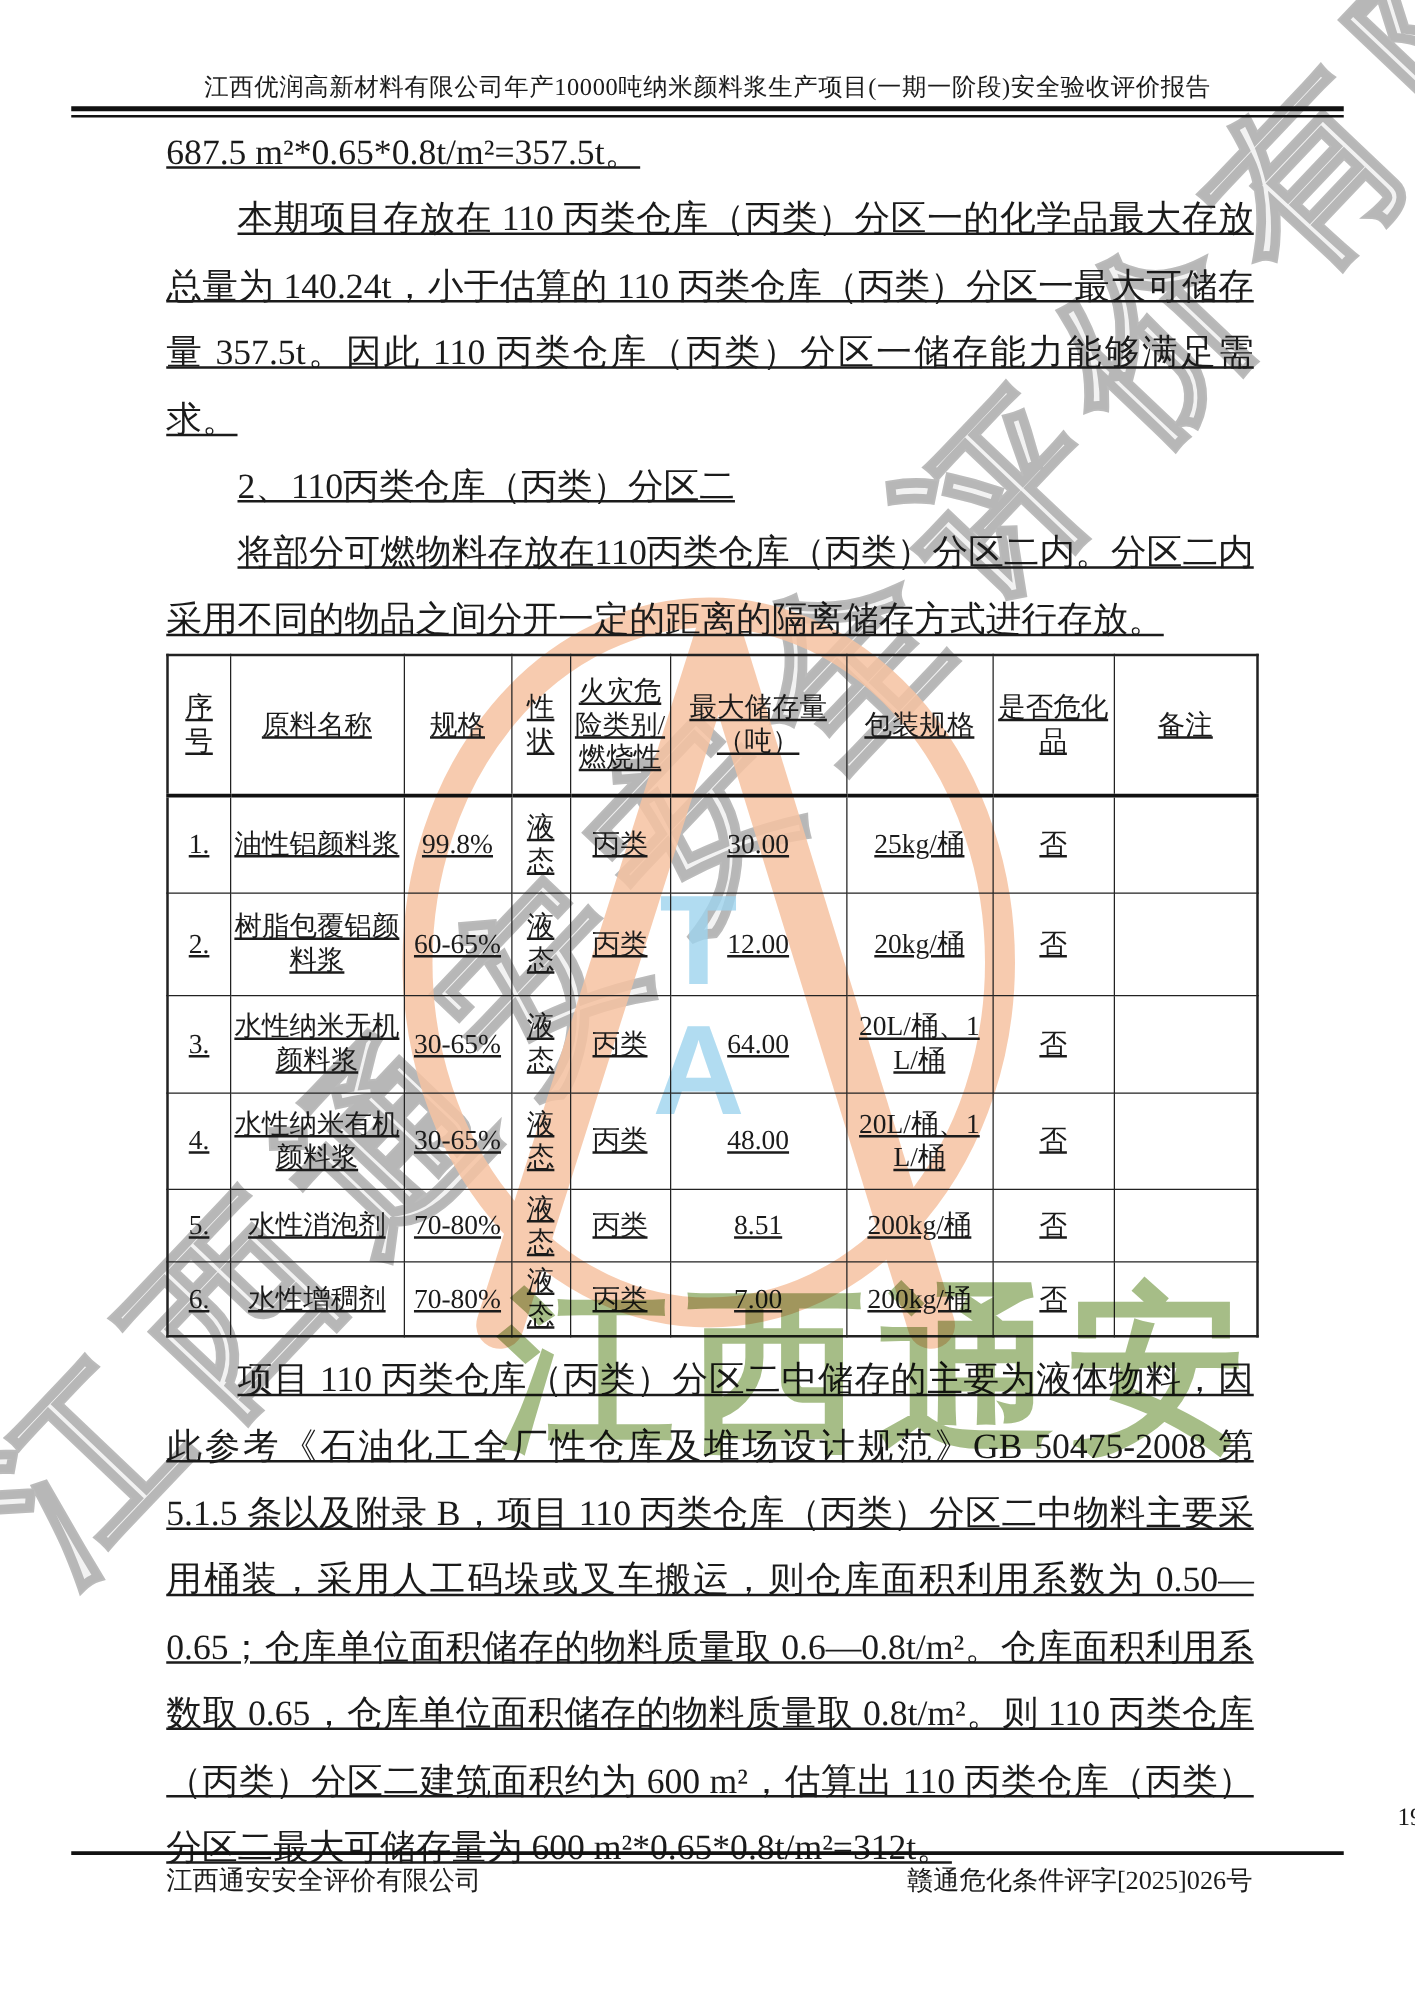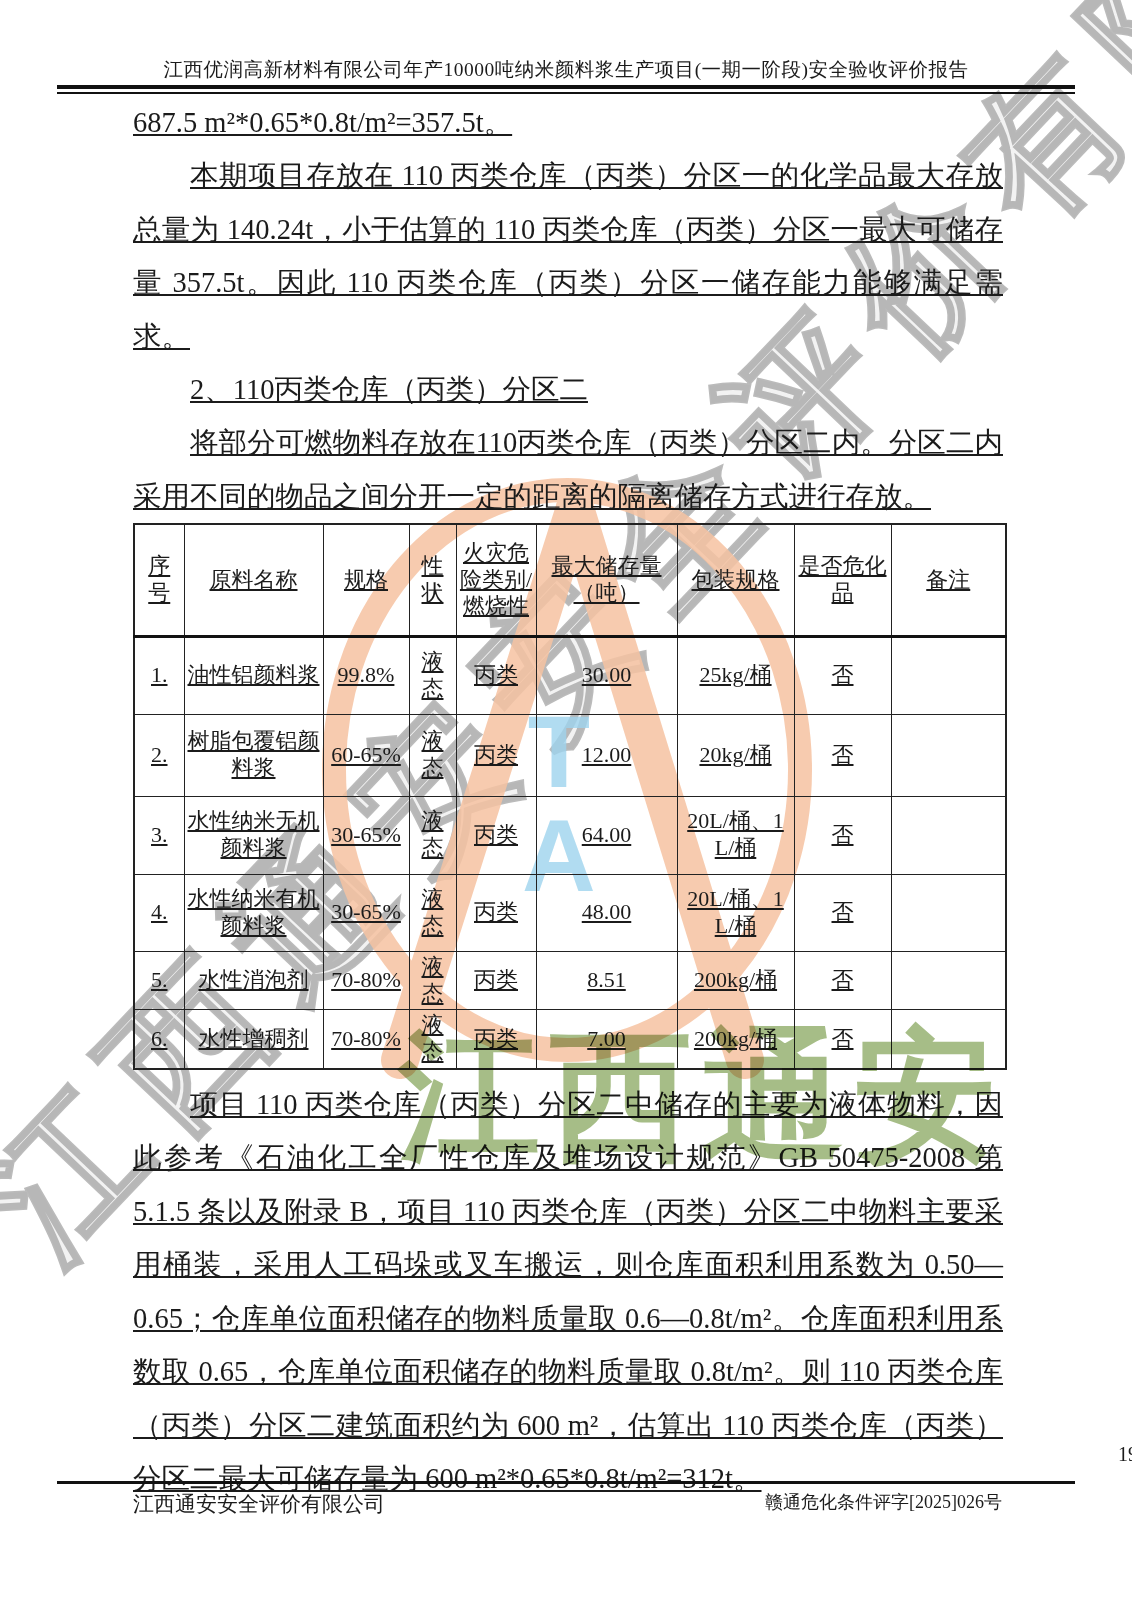--- a/index.html
+++ b/index.html
@@ -80,21 +80,21 @@
   table.materials tbody tr:nth-child(4){height:77px;}
   table.materials tbody tr:nth-child(5){height:53px;}
   table.materials tbody tr:nth-child(6){height:50px;}
   .after-table{margin-top:8px !important;}
   .page-number{
     position:absolute;top:1443px;left:16px;width:100%;
     text-align:right;font-size:20px;
   }
   .doc-footer-rule{position:absolute;top:1481px;left:57px;right:57px;height:3px;background:#111;}
   .doc-footer-left{position:absolute;top:1490px;left:133px;font-size:21px;}
-  .doc-footer-right{position:absolute;top:1490px;right:130px;font-size:18px;}
+  .doc-footer-right{position:absolute;top:1490px;right:130px;font-size:21px;}
 </style>
 </head>
 <body>
 
 <div class="page">
 
   <div class="wm-layer">
     <div class="wm-diagonal">江西通安安全评价有限公司</div>
     <svg class="wm-logo" width="510" height="610" viewBox="0 0 510 610">
       <ellipse cx="247" cy="300" rx="233" ry="280" fill="none" stroke="#f6c3a2" stroke-width="24"></ellipse>

